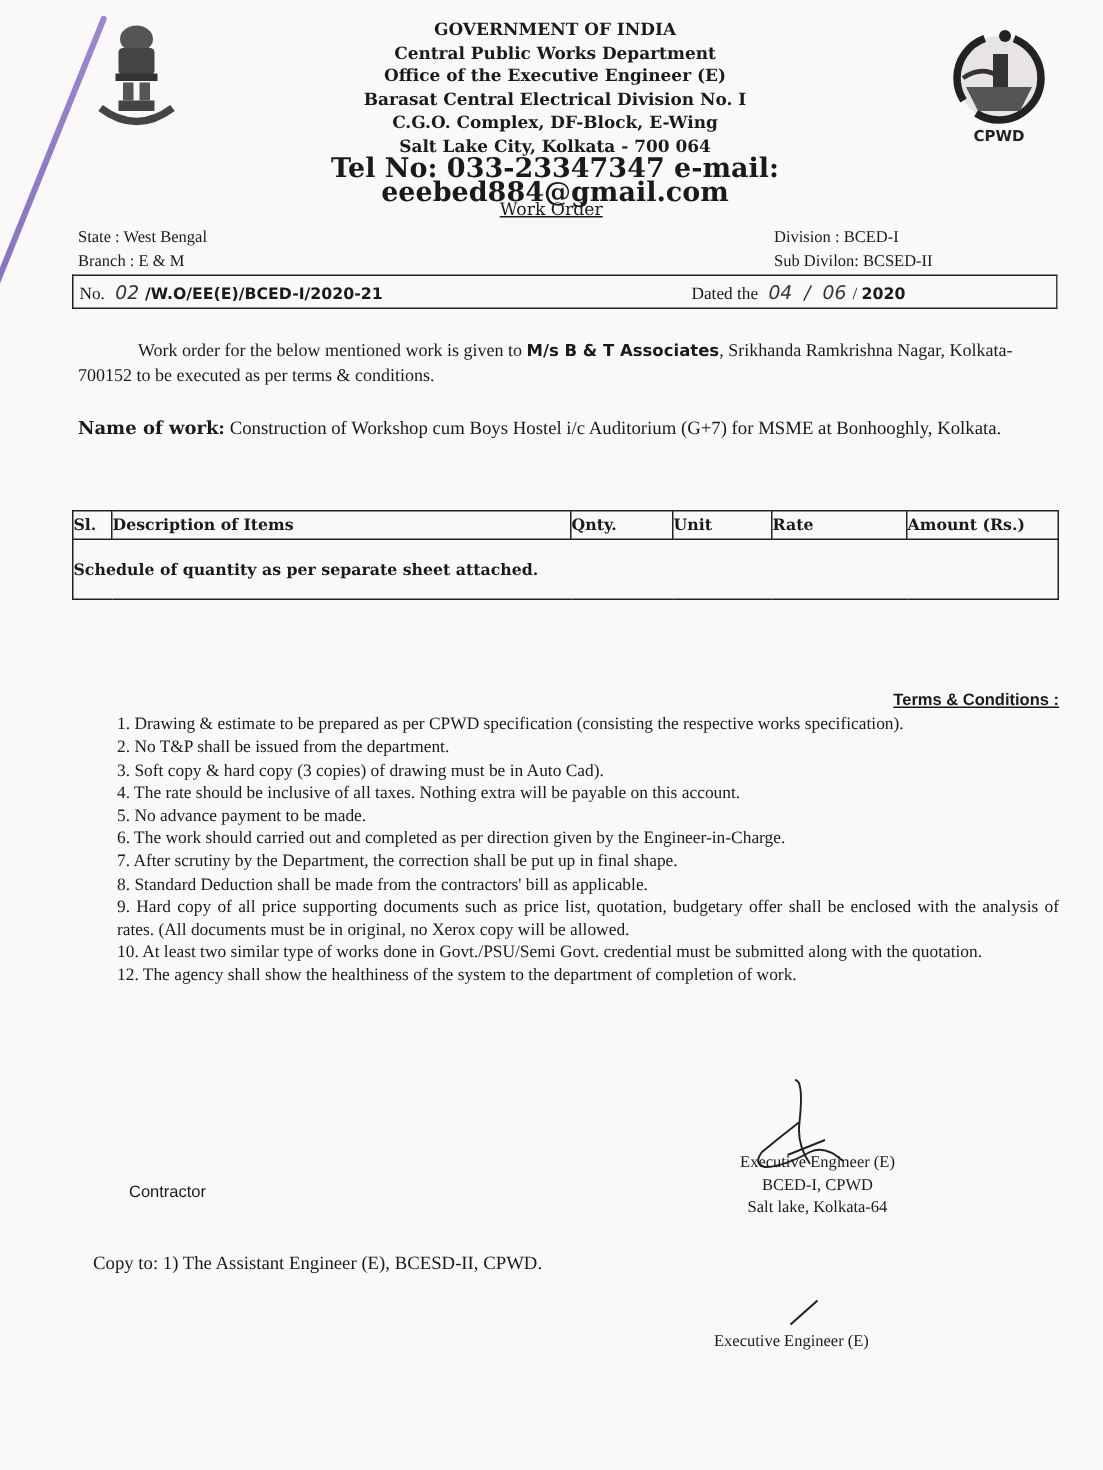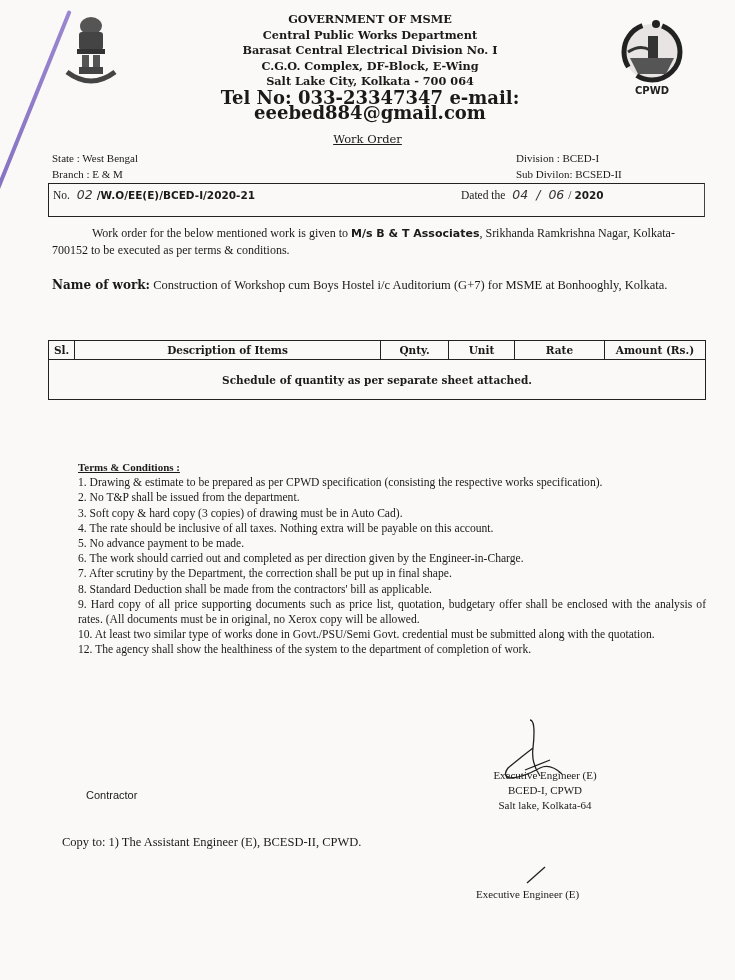--- a/index.html
+++ b/index.html
@@ -20,31 +20,31 @@
     opacity: 0.85; border-radius: 2px;
   }
   .header {
     position: absolute; left: 160px; top: 12px; width: 420px;
     text-align: center; font-weight: bold;
     font-size: 11.3px; line-height: 15.5px;
     font-family: "DejaVu Serif", serif;
   }
   .header .l-last { font-size: 18px; }
   .emblem { left: 62px; top: 12px; width: 58px; height: 80px; }
-  .cpwd-logo { left: 618px; top: 14px; width: 68px; height: 84px; }
+  .cpwd-logo { left: 632px; top: 14px; width: 68px; height: 84px; }
 
   .wo-title {
     position: absolute; left: 0; width: 735px; top: 132px;
     text-align: center; font-weight: normal; font-size: 11.5px;
     text-decoration: underline;
   }
   .meta-left { left: 52px; top: 150px; font-size: 11px; line-height: 16px; font-family: "Liberation Serif", serif; }
   .meta-right { left: 516px; top: 150px; font-size: 11px; line-height: 16px; font-family: "Liberation Serif", serif; }
   .no-box {
-    position: absolute; left: 48px; top: 183px; width: 657px; height: 34px;
+    position: absolute; left: 48px; top: 183px; width: 657px; height: 23px;
     border: 1.3px solid #222; border-right: 1.3px solid #444;
     font-size: 11.5px; font-family: "Liberation Serif", serif;
   }
   .no-box .no-left { position: absolute; left: 4px; top: 3px; }
   .no-box .no-left .hand, .no-box .no-right .hand {
     font-family: "DejaVu Sans", sans-serif; font-style: italic; color: #333; font-size: 12.5px; margin: 0 4px;
   }
   .no-box .no-left b, .no-box .no-right b { font-family: "DejaVu Sans", sans-serif; font-size: 10.5px; font-weight: bold; }
   .no-box .no-right { position: absolute; left: 412px; top: 3px; }
 
@@ -52,27 +52,27 @@
   .para1 { top: 225px; text-indent: 40px; }
   .para1 b { font-family: "DejaVu Sans", sans-serif; font-size: 11px; }
   .para2 { top: 277px; font-size: 12.5px; line-height: 16.5px; }
   .para2 b { font-family: "DejaVu Serif", serif; font-size: 12px; }
 
   table.items {
     position: absolute; left: 48px; top: 340px; width: 658px;
     border-collapse: collapse; font-size: 10.5px; font-weight: bold;
     font-family: "DejaVu Serif", serif;
   }
-  table.items td, table.items th { border: 1.3px solid #222; text-align: center; }
+  table.items td, table.items th { border: 1.3px solid #222; text-align: left; }
   table.items th { height: 19px; font-weight: bold; }
   table.items td.sched { height: 40px; }
   table.items td.total { height: 21px; }
 
   .terms { position: absolute; left: 78px; top: 460px; width: 628px; font-size: 11.6px; line-height: 15.2px; font-family: "Liberation Serif", serif; }
-  .terms .t-head { font-family: Liberation Serif, serif; font-weight: bold; font-size: 11px; text-decoration: underline; }
+  .terms .t-head { font-family: Liberation Sans, sans-serif; font-weight: bold; font-size: 11px; text-decoration: underline; text-align: right; }
   .terms .t-item { text-align: justify; }
 
   .contractor { left: 86px; top: 789px; font-size: 11px; font-family: Liberation Sans, sans-serif; }
   .sig-block { left: 470px; top: 768px; width: 150px; text-align: center; font-size: 11px; line-height: 15px; font-family: "Liberation Serif", serif; }
   .signature { left: 500px; top: 718px; width: 70px; height: 65px; }
   .copy-to { left: 62px; top: 835px; font-size: 12.5px; font-family: "Liberation Serif", serif; }
   .sig2-mark { left: 525px; top: 865px; width: 22px; height: 20px; }
   .sig-block2 { left: 476px; top: 888px; font-size: 11px; font-family: "Liberation Serif", serif; }
 </style>
 </head>
@@ -86,22 +86,23 @@
     <rect x="17" y="20" width="24" height="18" rx="3" fill="#444"></rect>
     <rect x="15" y="37" width="28" height="5" fill="#333"></rect>
     <rect x="20" y="43" width="7" height="12" fill="#555"></rect>
     <rect x="31" y="43" width="7" height="12" fill="#555"></rect>
     <rect x="17" y="55" width="24" height="7" fill="#444"></rect>
     <path d="M5 60 Q29 78 53 60" stroke="#444" stroke-width="5" fill="none"></path>
   </svg>
 </div>
 
 <div class="header">
-  <div>GOVERNMENT OF MSME</div>
+  <div>GOVERNMENT OF INDIA</div>
   <div>Central Public Works Department</div>
+  <div>Office of the Executive Engineer (E)</div>
   <div>Barasat Central Electrical Division No. I</div>
   <div>C.G.O. Complex, DF-Block, E-Wing</div>
   <div>Salt Lake City, Kolkata - 700 064</div>
   <div class="l-last">Tel No: 033-23347347  e-mail: eeebed884@gmail.com</div>
 </div>
 
 <div class="abs cpwd-logo">
   <svg width="68" height="84" viewBox="0 0 68 84">
     <circle cx="34" cy="38" r="28" fill="#e8e4e4"></circle>
     <circle cx="34" cy="38" r="28" stroke="#222" stroke-width="5" fill="none" stroke-dasharray="60 12 50 20"></circle>

